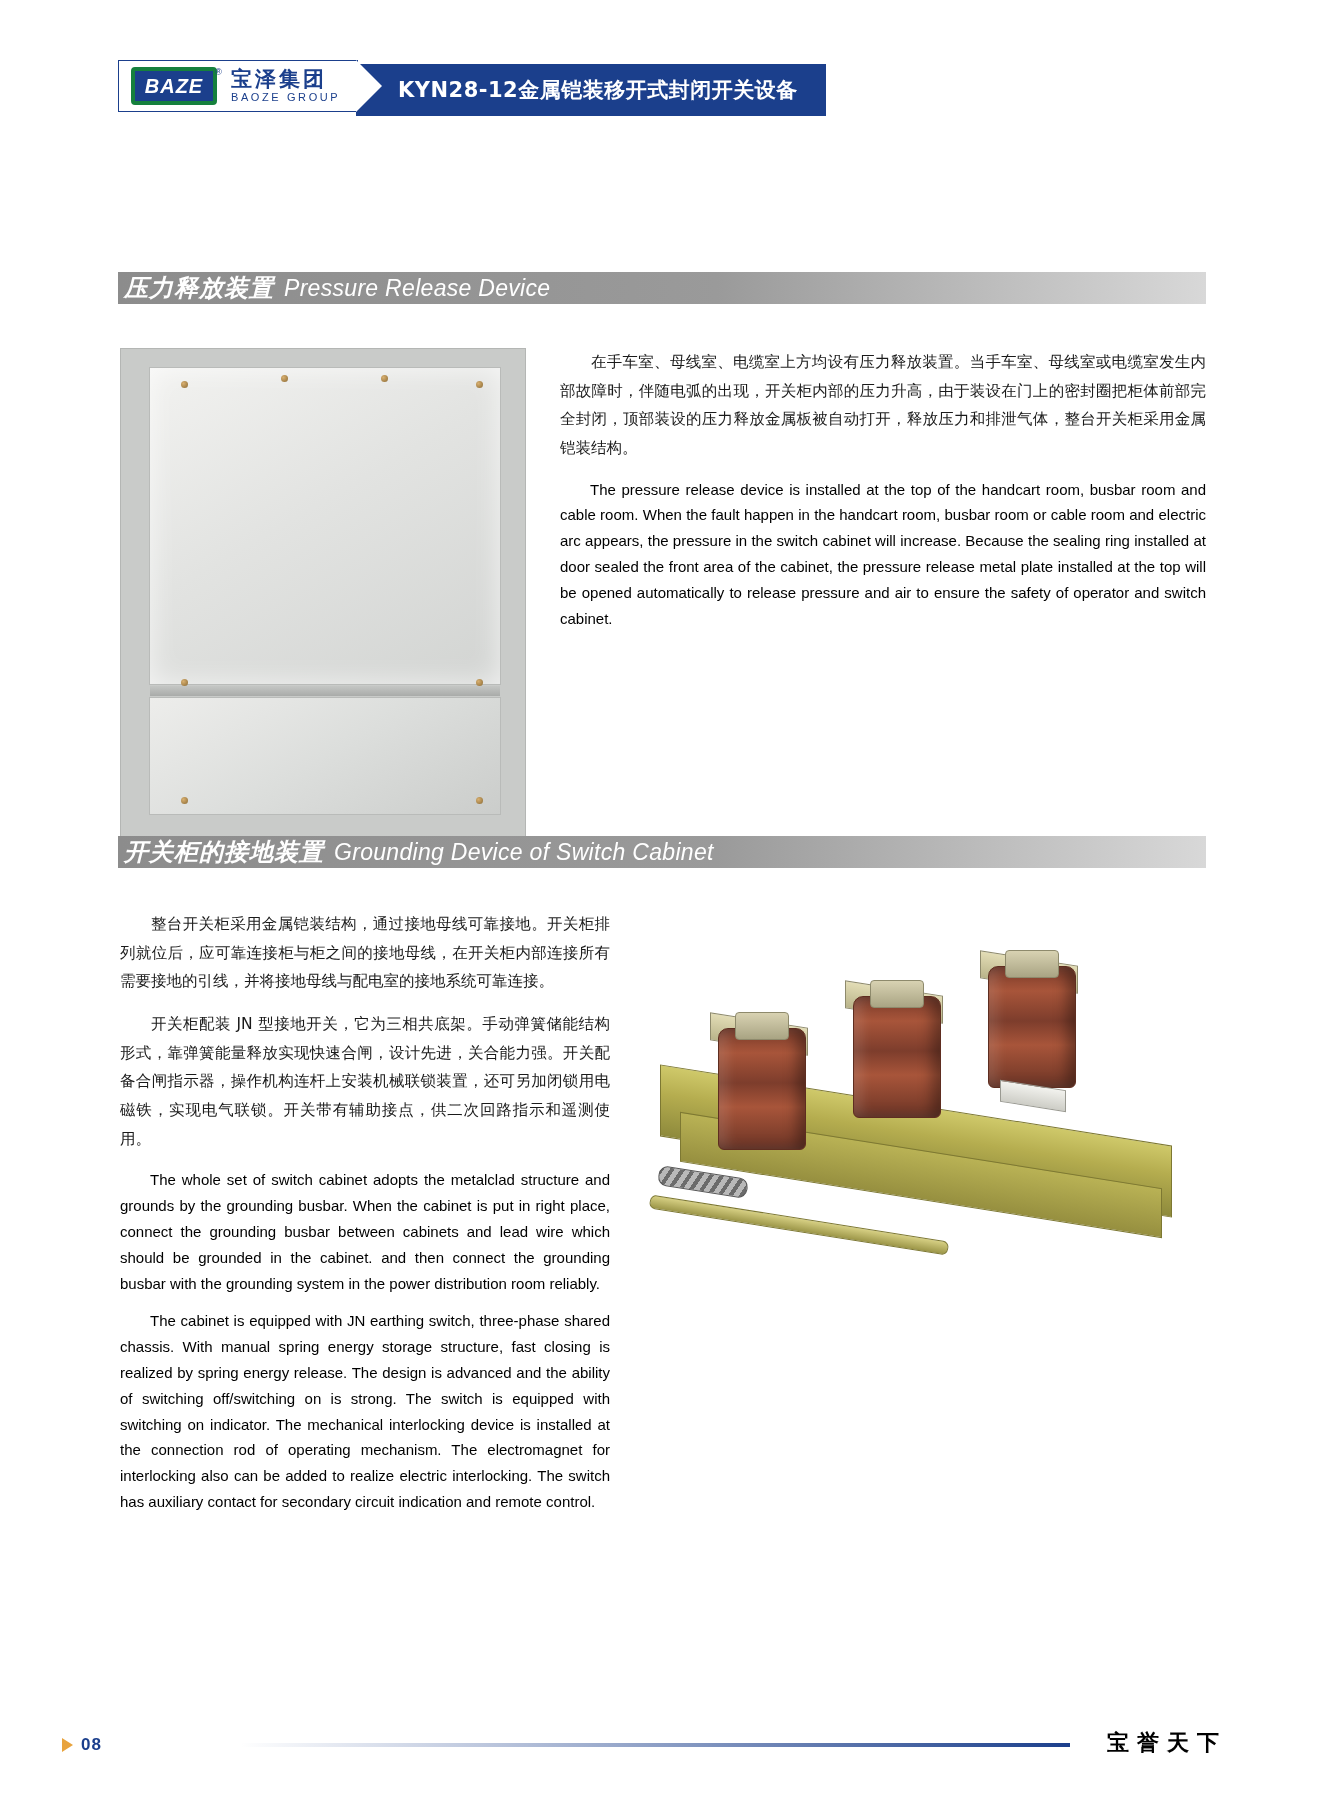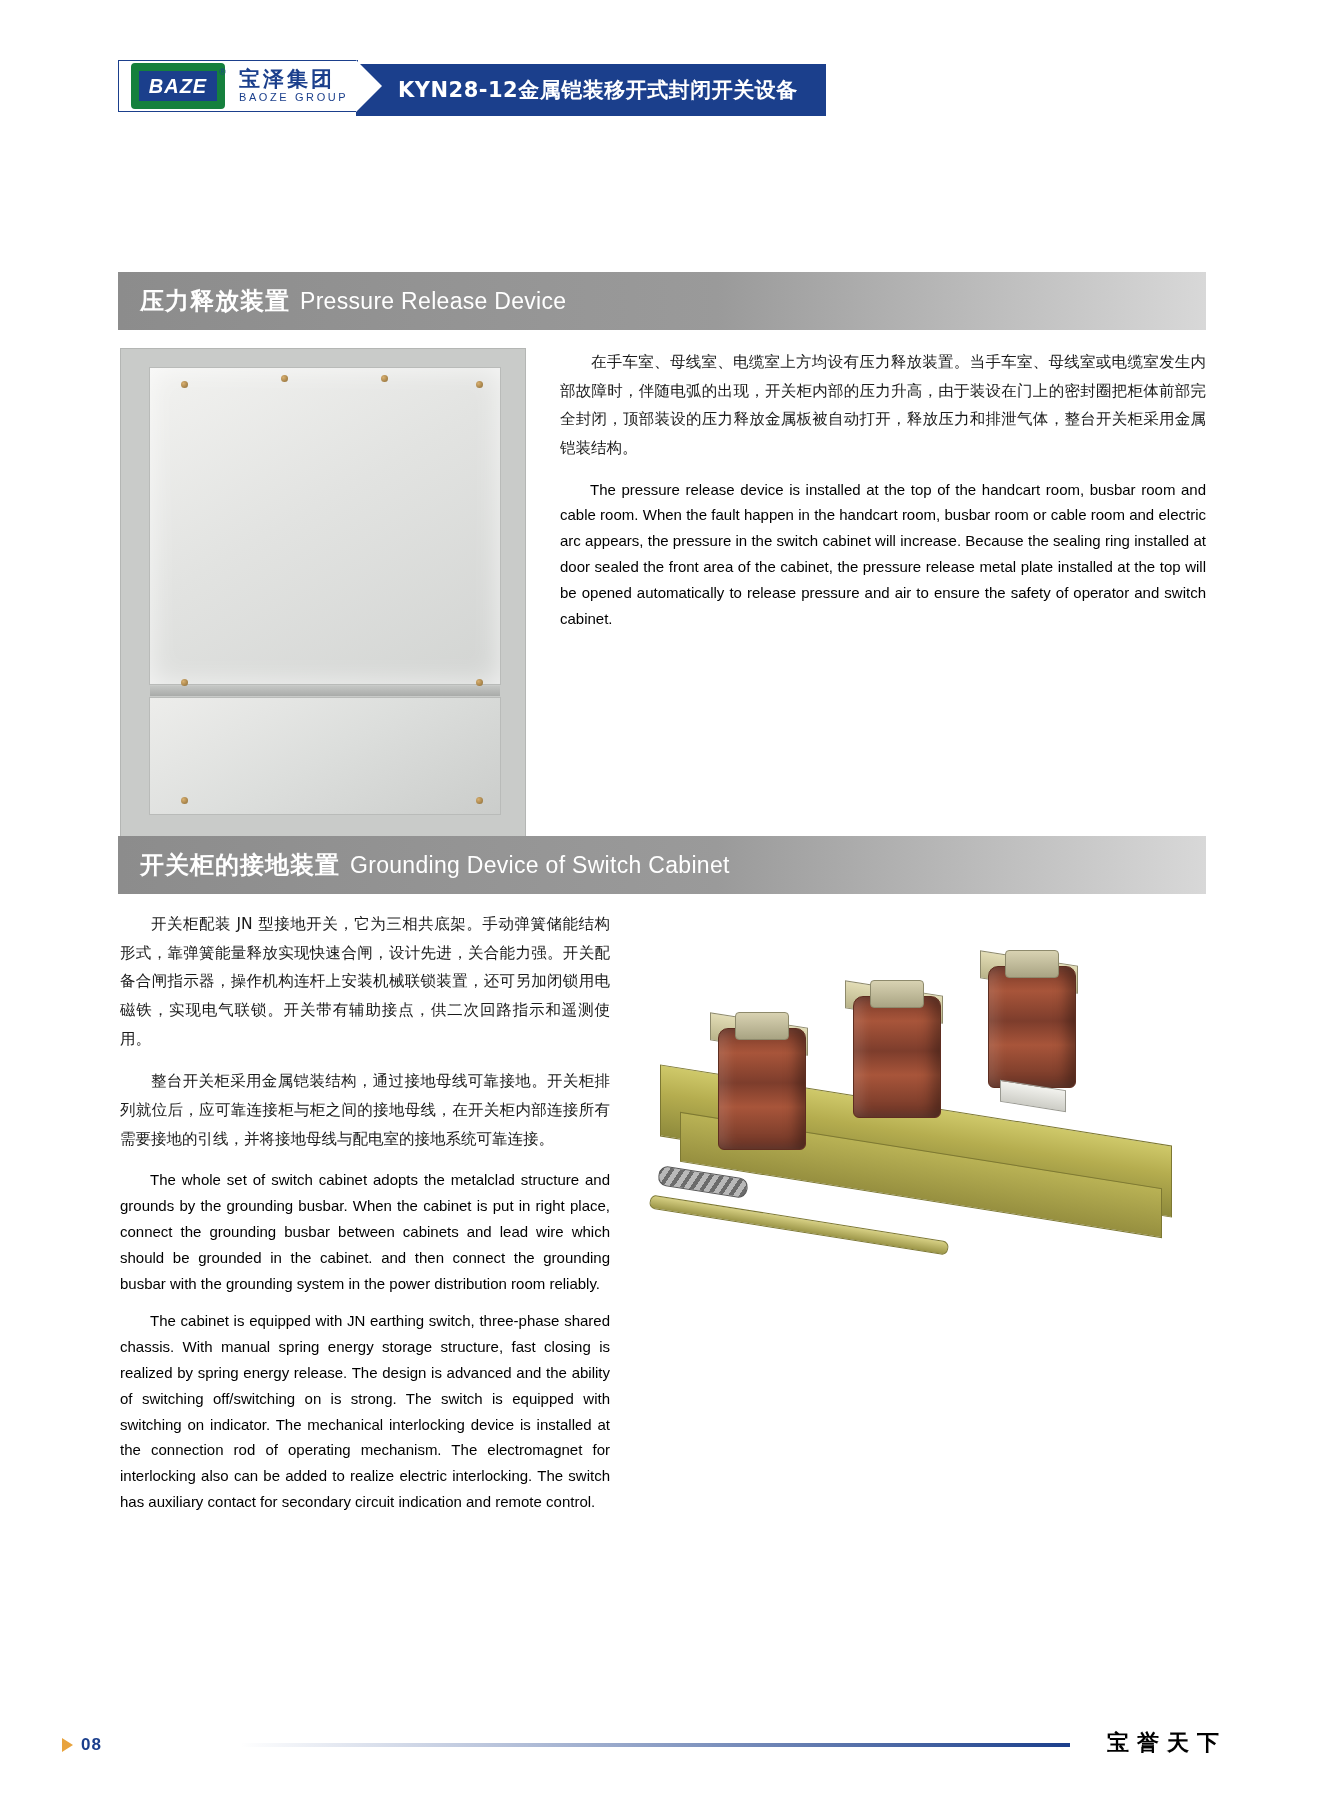--- a/index.html
+++ b/index.html
@@ -31,21 +31,21 @@
     display: flex;
     align-items: center;
     box-sizing: border-box;
     padding-left: 12px;
     position: relative;
     z-index: 2;
   }
   .logo-mark {
     width: 78px;
     height: 30px;
-    border: 8px solid #15803d;
+    border: 4px solid #15803d;
     border-radius: 4px;
     background: #1b3f8c;
     color: #ffffff;
     font-weight: bold;
     font-size: 20px;
     letter-spacing: 1px;
     display: flex;
     align-items: center;
     justify-content: center;
     font-style: italic;
@@ -108,27 +108,28 @@
     border-bottom: 26px solid transparent;
     border-left: 26px solid #ffffff;
     z-index: 3;
   }
 
   
   .section-bar {
     position: absolute;
     left: 118px;
     width: 1088px;
-    height: 58px;
+    height: 32px;
     background: linear-gradient(to right, #8c8c8c 0%, #9a9a9a 55%, #d8d8d8 100%);
     display: flex;
     align-items: center;
     box-sizing: border-box;
-    padding-left: 22px;
+    padding-left: 6px;
     color: #ffffff;
+    font-style: italic;
   }
   .sec-cn {
     font-size: 24px;
     font-weight: bold;
     letter-spacing: 1px;
     font-family: "DejaVu Sans", sans-serif;
   }
   .sec-en {
     font-size: 23px;
     margin-left: 10px;
@@ -385,22 +386,22 @@
   <p class="cn">在手车室、母线室、电缆室上方均设有压力释放装置。当手车室、母线室或电缆室发生内部故障时，伴随电弧的出现，开关柜内部的压力升高，由于装设在门上的密封圈把柜体前部完全封闭，顶部装设的压力释放金属板被自动打开，释放压力和排泄气体，整台开关柜采用金属铠装结构。</p>
   <p class="en indent">The pressure release device is installed at the top of the handcart room, busbar room and cable room. When the fault happen in the handcart room, busbar room or cable room and electric arc appears, the pressure in the switch cabinet will increase. Because the sealing ring installed at door sealed the front area of the cabinet, the pressure release metal plate installed at the top will be opened automatically to release pressure and air to ensure the safety of operator and switch cabinet.</p>
 </div>
 
 <div class="section-bar" id="sec2-bar">
   <span class="sec-cn">开关柜的接地装置</span>
   <span class="sec-en">Grounding Device of Switch Cabinet</span>
 </div>
 
 <div class="col-left2">
+  <p class="cn">整台开关柜采用金属铠装结构，通过接地母线可靠接地。开关柜排列就位后，应可靠连接柜与柜之间的接地母线，在开关柜内部连接所有需要接地的引线，并将接地母线与配电室的接地系统可靠连接。</p>
   <p class="cn">开关柜配装 JN 型接地开关，它为三相共底架。手动弹簧储能结构形式，靠弹簧能量释放实现快速合闸，设计先进，关合能力强。开关配备合闸指示器，操作机构连杆上安装机械联锁装置，还可另加闭锁用电磁铁，实现电气联锁。开关带有辅助接点，供二次回路指示和遥测使用。</p>
-  <p class="cn">整台开关柜采用金属铠装结构，通过接地母线可靠接地。开关柜排列就位后，应可靠连接柜与柜之间的接地母线，在开关柜内部连接所有需要接地的引线，并将接地母线与配电室的接地系统可靠连接。</p>
   <p class="en indent">The whole set of switch cabinet adopts the metalclad structure and grounds by the grounding busbar. When the cabinet is put in right place, connect the grounding busbar between cabinets and lead wire which should be grounded in the cabinet. and then connect the grounding busbar with the grounding system in the power distribution room reliably.</p>
   <p class="en indent">The cabinet is equipped with JN earthing switch, three-phase shared chassis. With manual spring energy storage structure, fast closing is realized by spring energy release. The design is advanced and the ability of switching off/switching on is strong. The switch is equipped with switching on indicator. The mechanical interlocking device is installed at the connection rod of operating mechanism. The electromagnet for interlocking also can be added to realize electric interlocking. The switch has auxiliary contact for secondary circuit indication and remote control.</p>
 </div>
 
 <div class="photo2">
   <div class="ins-base"></div>
   <div class="ins-base2"></div>
 
   <div class="bracket" style="left:70px;  top:120px;"></div>
   <div class="bracket" style="left:205px; top:88px;"></div>

